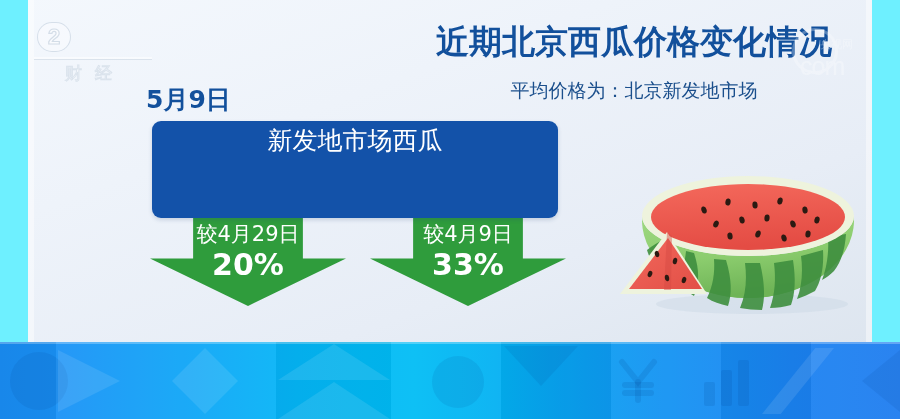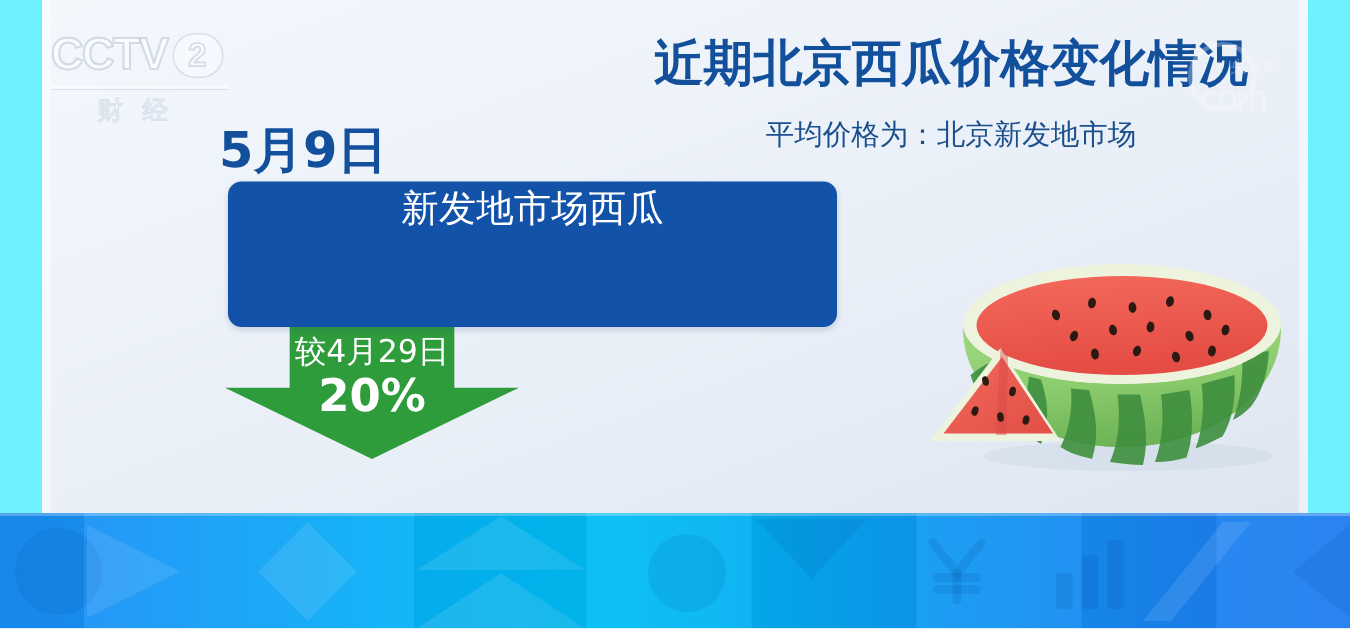--- a/index.html
+++ b/index.html
@@ -156,21 +156,21 @@
     letter-spacing: -1px;
   }
 
   
   #date-label {
     position: absolute;
     left: 146px;
     top: 85px;
     font-family: "DejaVu Sans", sans-serif;
     font-weight: bold;
-    font-size: 33px;
+    font-size: 25px;
     line-height: 30px;
     color: #12509c;
     white-space: nowrap;
   }
 
   
   #price-panel {
     position: absolute;
     left: 152px;
     top: 121px;
@@ -178,21 +178,21 @@
     height: 97px;
     background: #1352a9;
     border-radius: 9px;
     box-shadow: 0 2px 4px rgba(30,60,110,.18);
   }
   #panel-heading {
     position: absolute;
     left: 0; top: 4px;
     width: 406px;
     text-align: center;
-    font-family: Liberation Mono, monospace;
+    font-family: Liberation Serif, serif;
     font-size: 25px;
     line-height: 32px;
     color: #ffffff;
     white-space: nowrap;
   }
   #price-box {
     position: absolute;
     left: 18px;
     top: 40px;
     width: 370px;
@@ -308,21 +308,20 @@
 
 <div id="stage">
 
   <div class="edge-stripe left"></div>
   <div class="edge-stripe right"></div>
   <div class="gutter l"></div>
   <div class="gutter r"></div>
 
   <div id="cctv-logo">
     <div class="row1">
-      <span class="cctv-word">CCTV</span>
       <span class="two-badge">2</span>
     </div>
     <div class="underline"></div>
     <div class="row2">财经</div>
   </div>
 
   <div id="headline">近期北京西瓜价格变化情况</div>
   <div id="subline">平均价格为：北京新发地市场</div>
 
   <div id="watermark">
@@ -332,20 +331,25 @@
   </div>
 
   <div id="date-label">5月9日</div>
 
   <div class="arrow-wrap a1">
     <div class="arrow-shape"></div>
     <div class="arrow-compare">较4月29日</div>
     <div class="arrow-pct">20%</div>
   </div>
 
+  <div class="arrow-wrap a2">
+    <div class="arrow-shape"></div>
+    <div class="arrow-compare">较4月9日</div>
+    <div class="arrow-pct">33%</div>
+  </div>
 
   <div id="price-panel">
     <div id="panel-heading">新发地市场西瓜</div>
   </div>
 
   <svg id="watermelon" viewBox="0 0 262 160">
     <defs>
       <linearGradient id="rindGrad" x1="0" y1="0" x2="0.3" y2="1">
         <stop offset="0%" stop-color="#9fd882"></stop>
         <stop offset="55%" stop-color="#8ccd6e"></stop>

